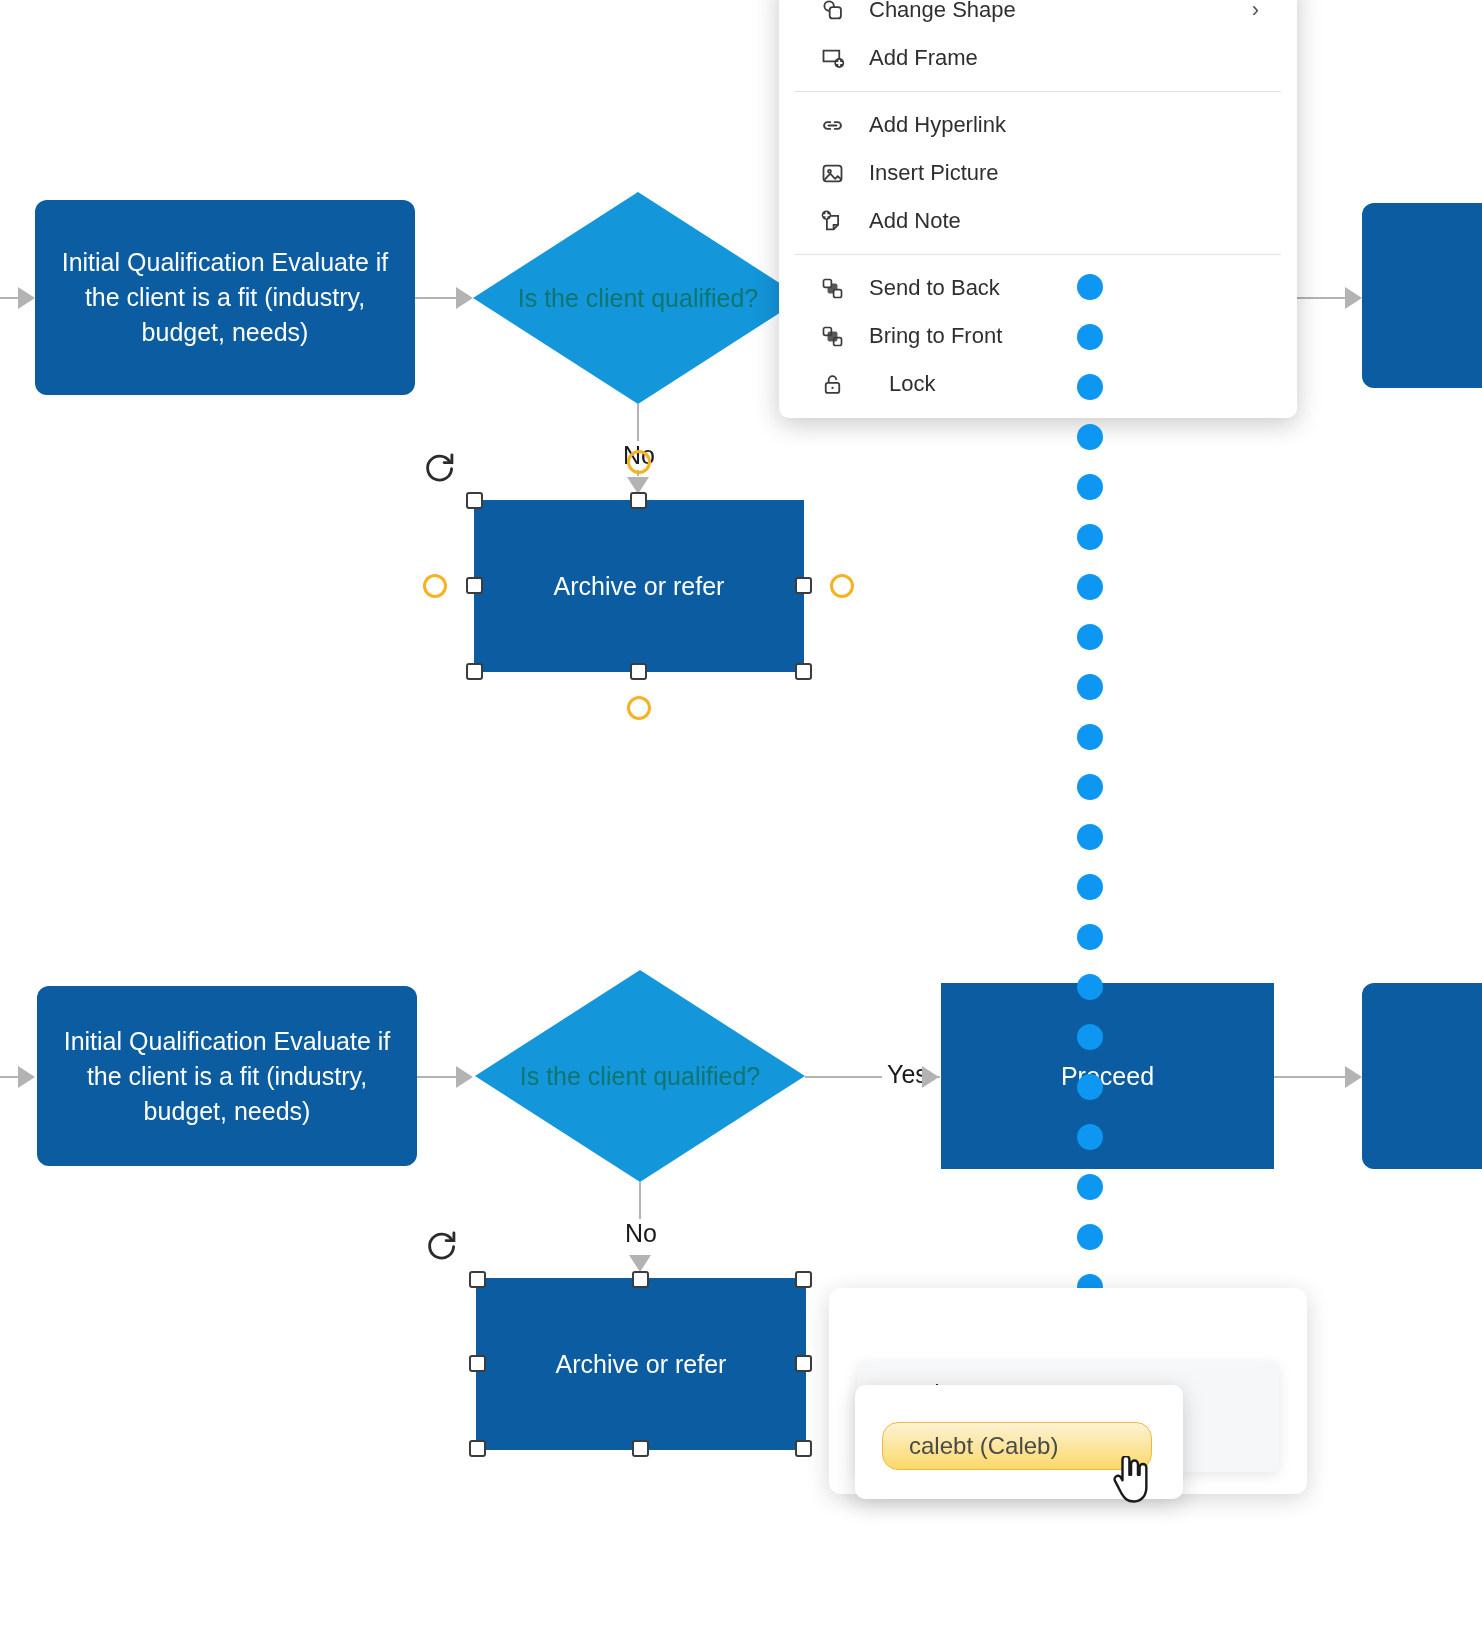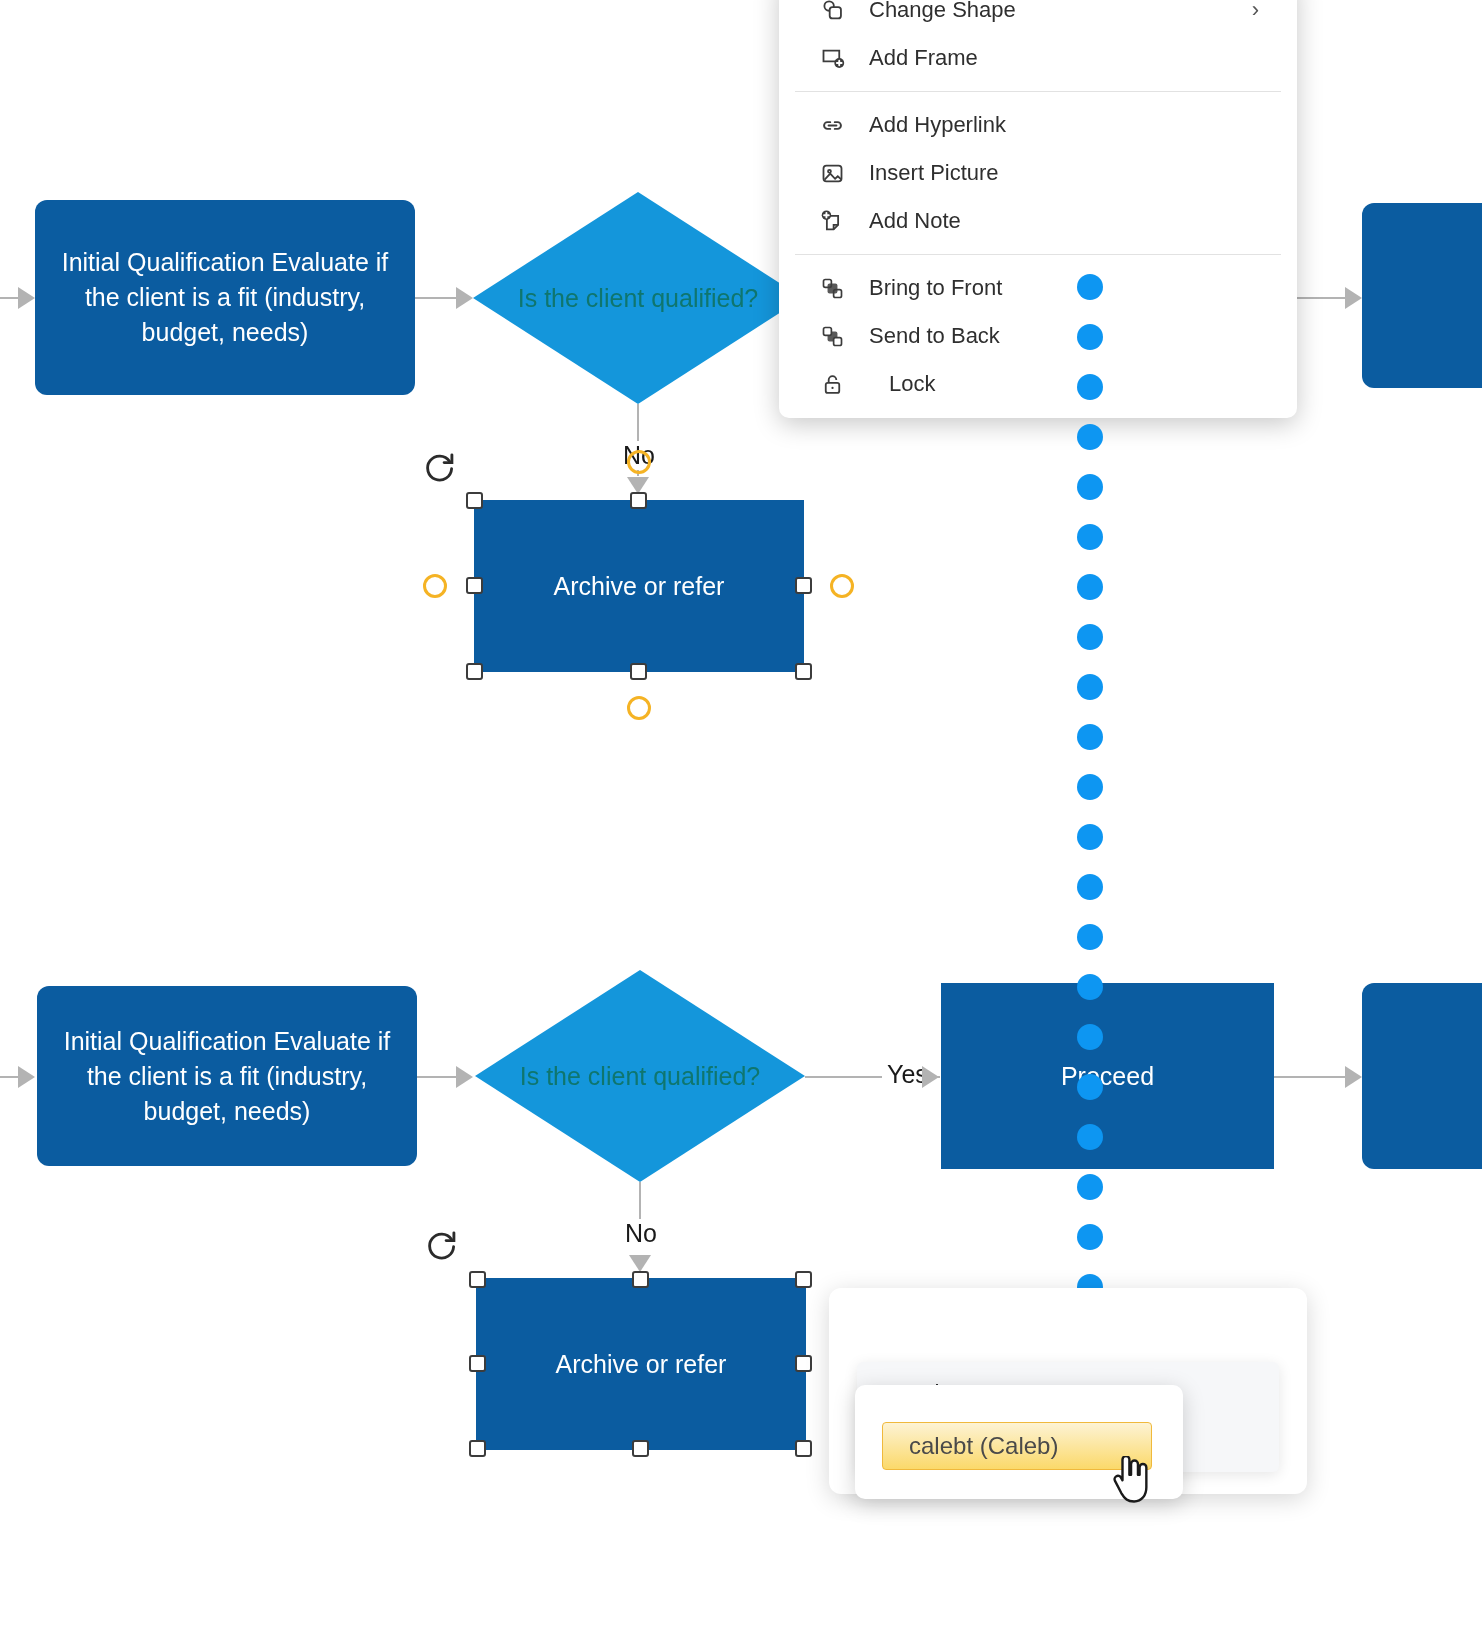--- a/index.html
+++ b/index.html
@@ -136,21 +136,21 @@
   }
   .ac-card{
     position:absolute;
     background:#ffffff;border-radius:10px;
     box-shadow:0 5px 22px rgba(0,0,0,.18);
   }
   .ac-item{
     position:absolute;
     background:linear-gradient(180deg,#fdf3d4 0%,#fbd96a 100%);
     border:1.5px solid #f0b93c;
-    border-radius:4px;
+    border-radius:16px;
     display:flex;align-items:center;
     padding:0 26px;
     box-sizing:border-box;
     font-size:24px;color:#4a4a4a;
   }
   .cursor-hand{position:absolute;width:44px;height:48px;}
 </style>
 </head>
 <body>
 
@@ -299,37 +299,37 @@
         </svg>
       </span>
       <span class="lbl">Add Note</span>
     </div>
 
     <div class="msep"></div>
 
     <div class="mi">
       <span class="ico">
         <svg width="27" height="27" viewBox="0 0 24 24" fill="none" stroke="currentColor" stroke-width="1.5">
+          <rect x="7.6" y="7.6" width="8.8" height="8.8" rx="1.8" fill="#3c3c3c" opacity=".85" stroke="none"></rect>
+          <rect x="4" y="4" width="7" height="7" rx="1.6" fill="#fff"></rect>
+          <rect x="13" y="13" width="7" height="7" rx="1.6" fill="#fff"></rect>
+        </svg>
+      </span>
+      <span class="lbl">Send to Back</span>
+    </div>
+
+    <div class="mi">
+      <span class="ico">
+        <svg width="27" height="27" viewBox="0 0 24 24" fill="none" stroke="currentColor" stroke-width="1.5">
           <rect x="4" y="4" width="7" height="7" rx="1.6"></rect>
           <rect x="13" y="13" width="7" height="7" rx="1.6"></rect>
           <rect x="7.6" y="7.6" width="8.8" height="8.8" rx="1.8" fill="#3c3c3c" opacity=".85" stroke="none"></rect>
         </svg>
       </span>
       <span class="lbl">Bring to Front</span>
-    </div>
-
-    <div class="mi">
-      <span class="ico">
-        <svg width="27" height="27" viewBox="0 0 24 24" fill="none" stroke="currentColor" stroke-width="1.5">
-          <rect x="7.6" y="7.6" width="8.8" height="8.8" rx="1.8" fill="#3c3c3c" opacity=".85" stroke="none"></rect>
-          <rect x="4" y="4" width="7" height="7" rx="1.6" fill="#fff"></rect>
-          <rect x="13" y="13" width="7" height="7" rx="1.6" fill="#fff"></rect>
-        </svg>
-      </span>
-      <span class="lbl">Send to Back</span>
     </div>
 
     <div class="mi">
       <span class="ico">
         <svg width="27" height="27" viewBox="0 0 24 24" fill="none" stroke="currentColor" stroke-width="1.6">
           <rect x="6" y="10.5" width="12" height="9" rx="1.8"></rect>
           <path d="M8.6 10.5V8a3.4 3.4 0 0 1 6.8 0"></path>
           <circle cx="12" cy="15" r="1" fill="currentColor" stroke="none"></circle>
         </svg>
       </span>

